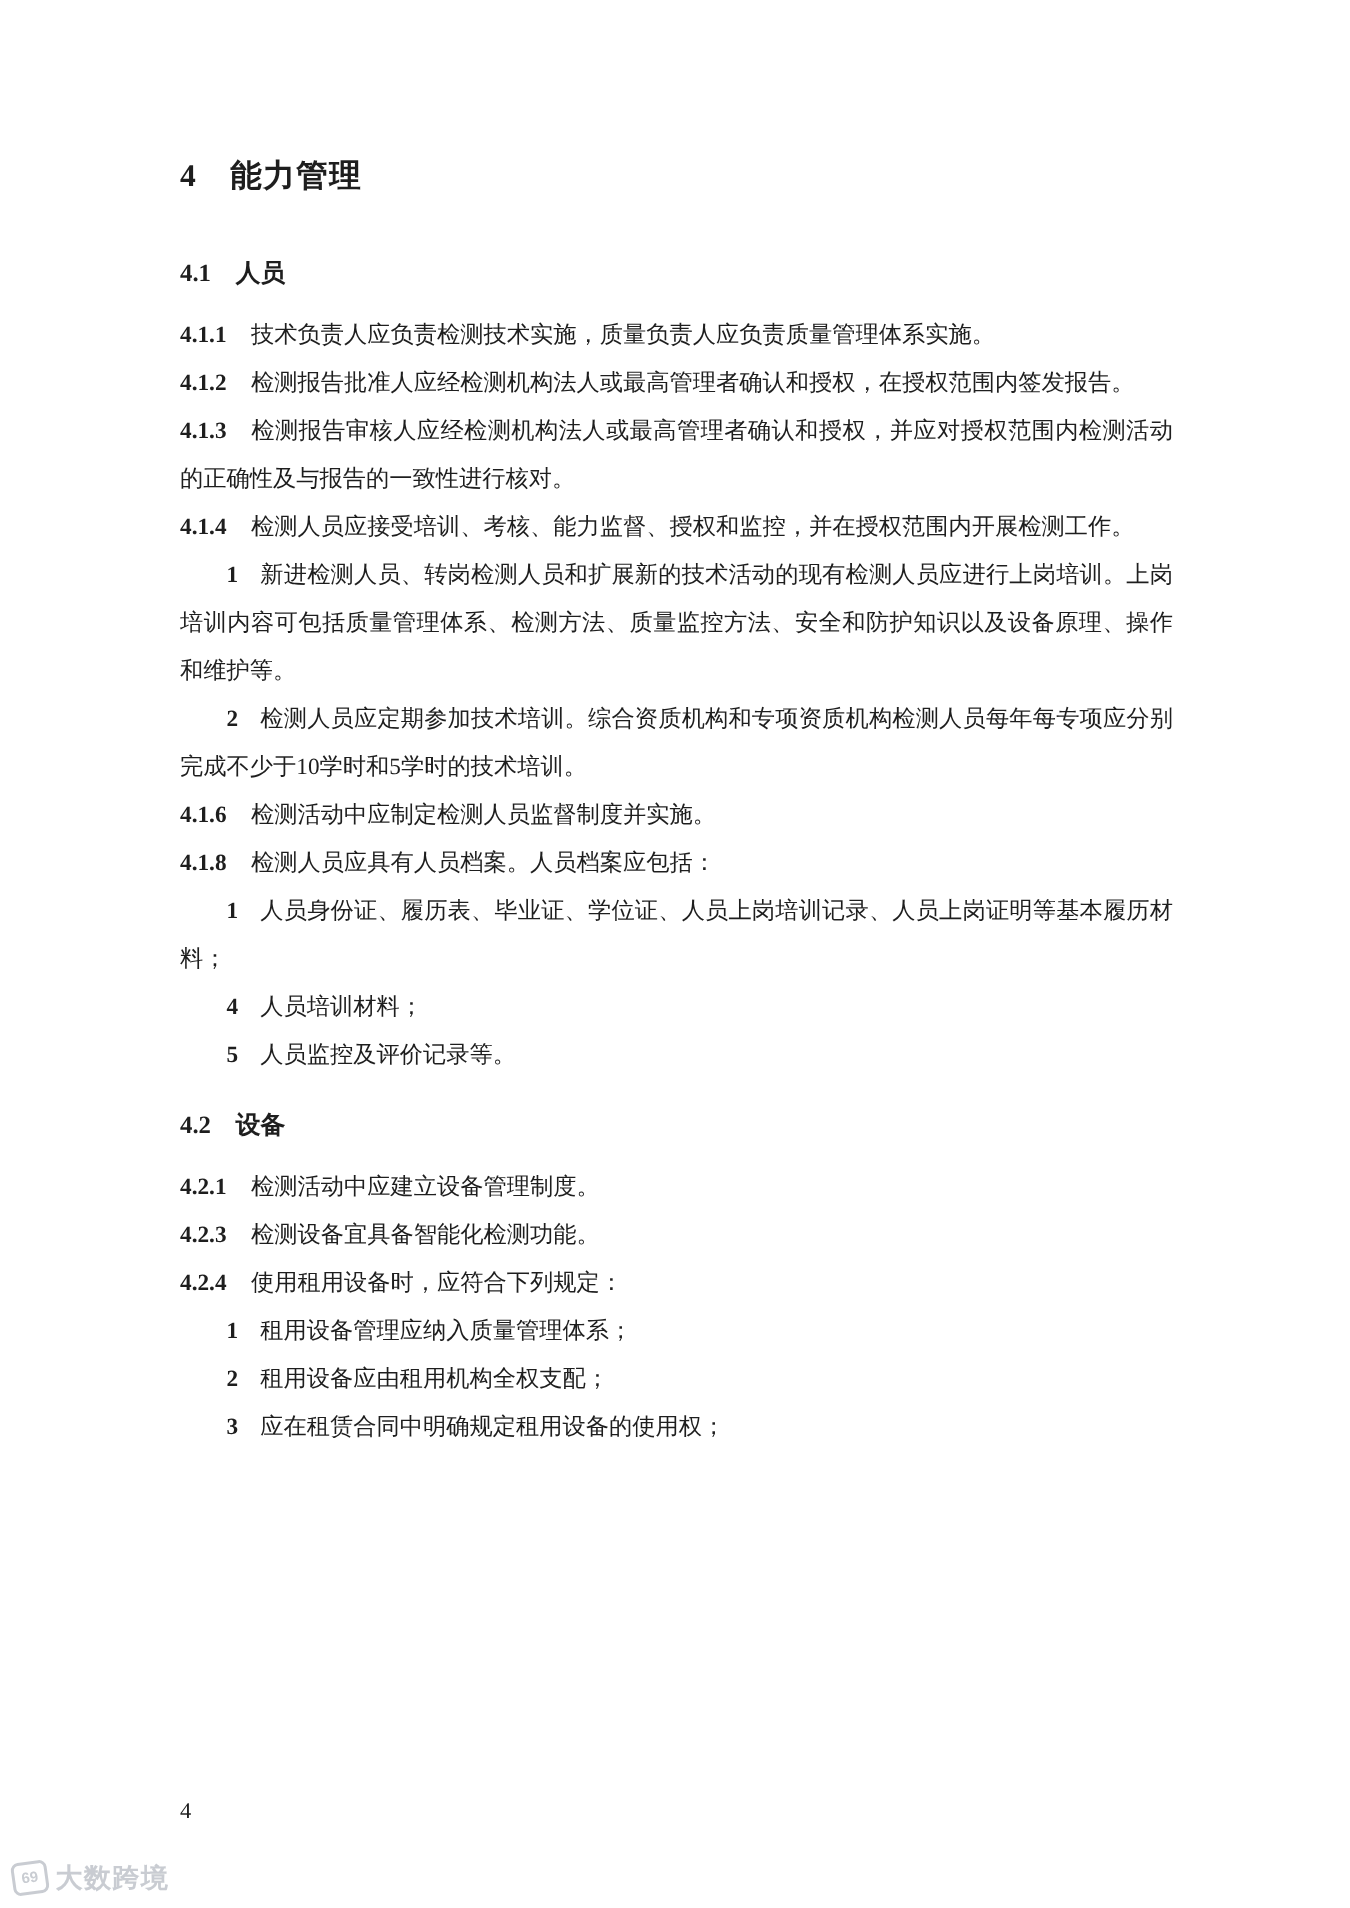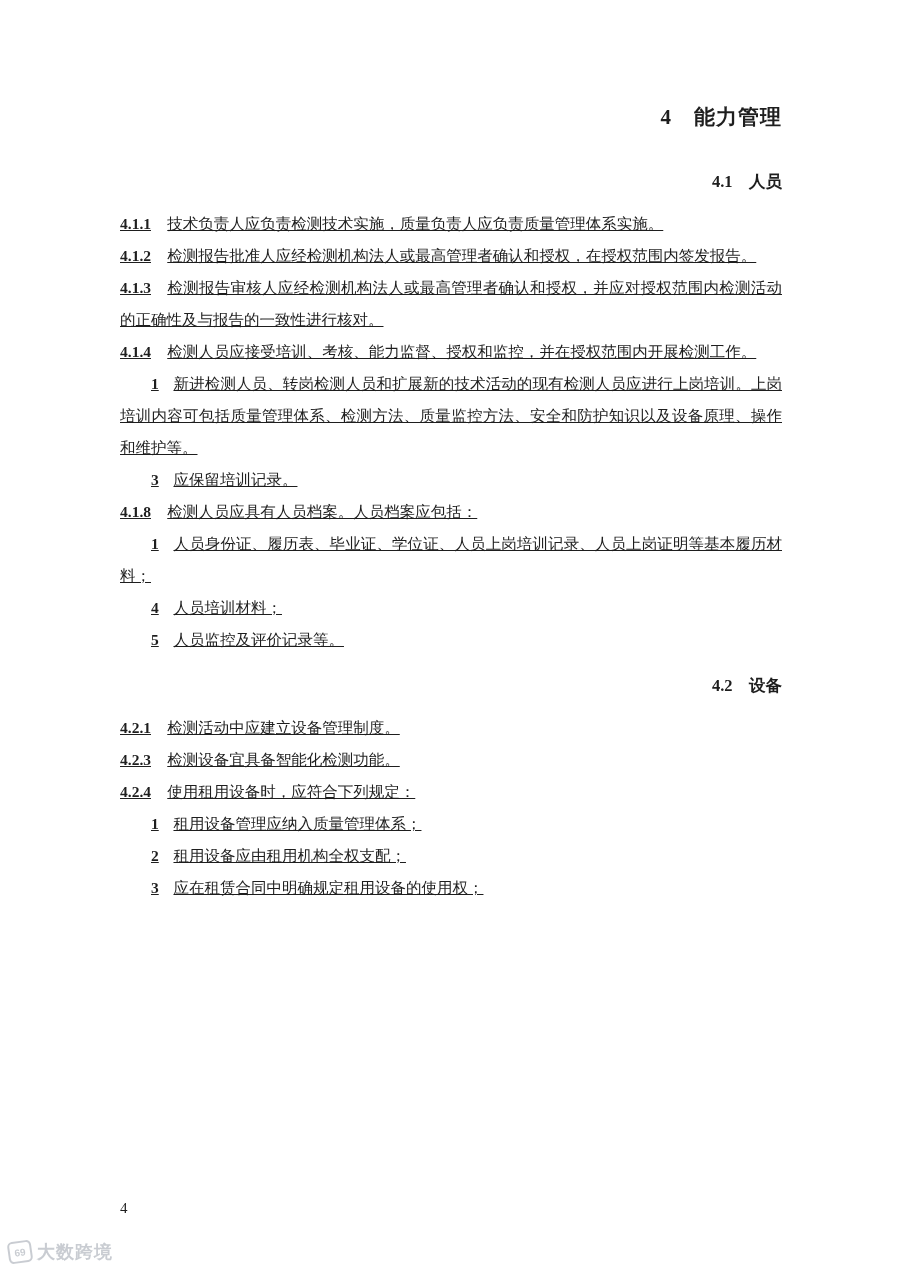--- a/index.html
+++ b/index.html
@@ -14,40 +14,39 @@
     margin: 0 auto;
     background: #ffffff;
     box-sizing: border-box;
     padding: 100px 118px 0 120px;
     font-family: "Liberation Serif", "DejaVu Serif", serif;
     color: #1e1e1e;
     overflow: hidden;
   }
   .doc-title {
     margin: 0 0 32px 0;
-    text-align: right;
+    text-align: left;
     font-size: 21px;
     font-weight: 700;
     letter-spacing: 1px;
     line-height: 34px;
   }
   .section-heading {
     margin: 14px 0 10px 0;
-    text-align: right;
+    text-align: left;
     font-size: 16.5px;
     font-weight: 700;
     line-height: 32px;
   }
   .para {
     margin: 0;
     font-size: 15.5px;
     line-height: 32px;
     text-align: justify;
     color: #1e1e1e;
-    text-decoration: underline;
   }
   .para .num {
     font-weight: 700;
     margin-right: 1.05em;
   }
   .para.sub {
     text-indent: 2em;
   }
   .para.sub .num {
     margin-right: 0.95em;
@@ -97,21 +96,22 @@
 
   <h1 class="doc-title">4　能力管理</h1>
 
   <div>
       <h2 class="section-heading">4.1　人员</h2>
       <p class="para clause"><span class="num">4.1.1</span><span>技术负责人应负责检测技术实施，质量负责人应负责质量管理体系实施。</span></p>
       <p class="para clause"><span class="num">4.1.2</span><span>检测报告批准人应经检测机构法人或最高管理者确认和授权，在授权范围内签发报告。</span></p>
       <p class="para clause"><span class="num">4.1.3</span><span>检测报告审核人应经检测机构法人或最高管理者确认和授权，并应对授权范围内检测活动的正确性及与报告的一致性进行核对。</span></p>
       <p class="para clause"><span class="num">4.1.4</span><span>检测人员应接受培训、考核、能力监督、授权和监控，并在授权范围内开展检测工作。</span></p>
       <p class="para sub"><span class="num">1</span><span>新进检测人员、转岗检测人员和扩展新的技术活动的现有检测人员应进行上岗培训。上岗培训内容可包括质量管理体系、检测方法、质量监控方法、安全和防护知识以及设备原理、操作和维护等。</span></p>
-      <p class="para sub"><span class="num">3</span><span>应保留培训记录。</span></p>
+      <p class="para sub"><span class="num">2</span><span>检测人员应定期参加技术培训。综合资质机构和专项资质机构检测人员每年每专项应分别完成不少于10学时和5学时的技术培训。</span></p>
+      <p class="para clause"><span class="num">4.1.6</span><span>检测活动中应制定检测人员监督制度并实施。</span></p>
       <p class="para clause"><span class="num">4.1.8</span><span>检测人员应具有人员档案。人员档案应包括：</span></p>
       <p class="para sub"><span class="num">1</span><span>人员身份证、履历表、毕业证、学位证、人员上岗培训记录、人员上岗证明等基本履历材料；</span></p>
       <p class="para sub"><span class="num">4</span><span>人员培训材料；</span></p>
       <p class="para sub"><span class="num">5</span><span>人员监控及评价记录等。</span></p>
       <h2 class="section-heading">4.2　设备</h2>
       <p class="para clause"><span class="num">4.2.1</span><span>检测活动中应建立设备管理制度。</span></p>
       <p class="para clause"><span class="num">4.2.3</span><span>检测设备宜具备智能化检测功能。</span></p>
       <p class="para clause"><span class="num">4.2.4</span><span>使用租用设备时，应符合下列规定：</span></p>
       <p class="para sub"><span class="num">1</span><span>租用设备管理应纳入质量管理体系；</span></p>
       <p class="para sub"><span class="num">2</span><span>租用设备应由租用机构全权支配；</span></p>

